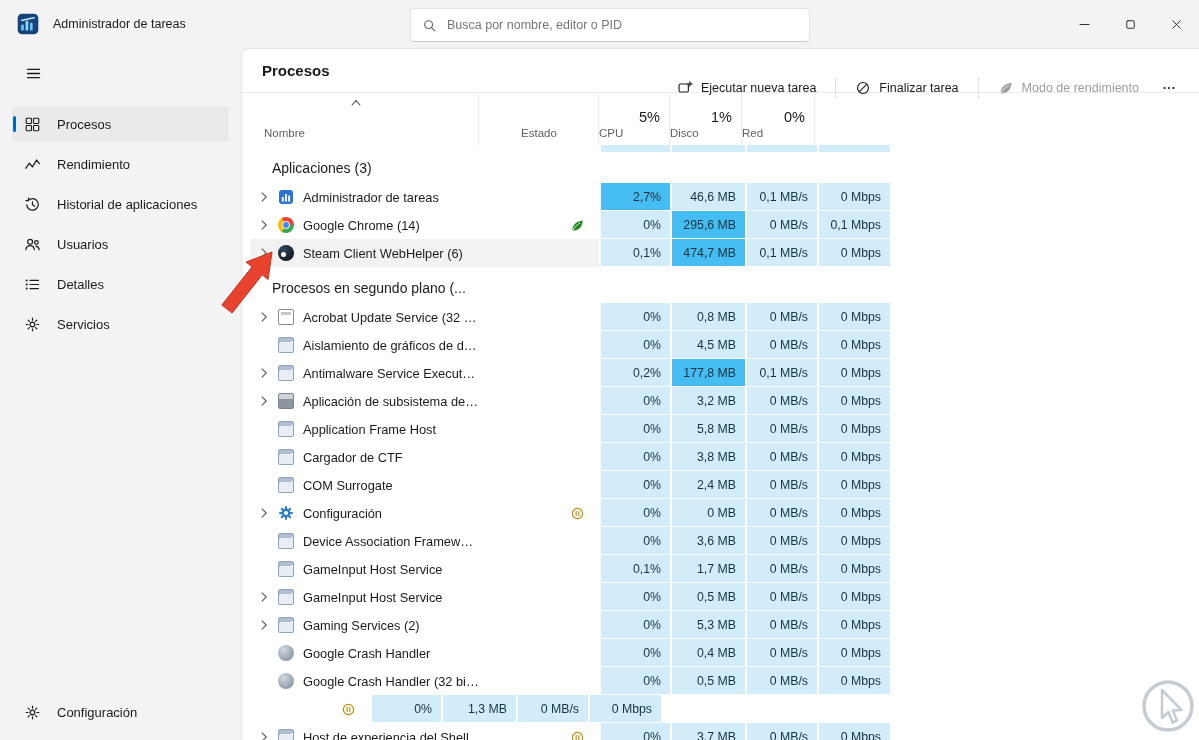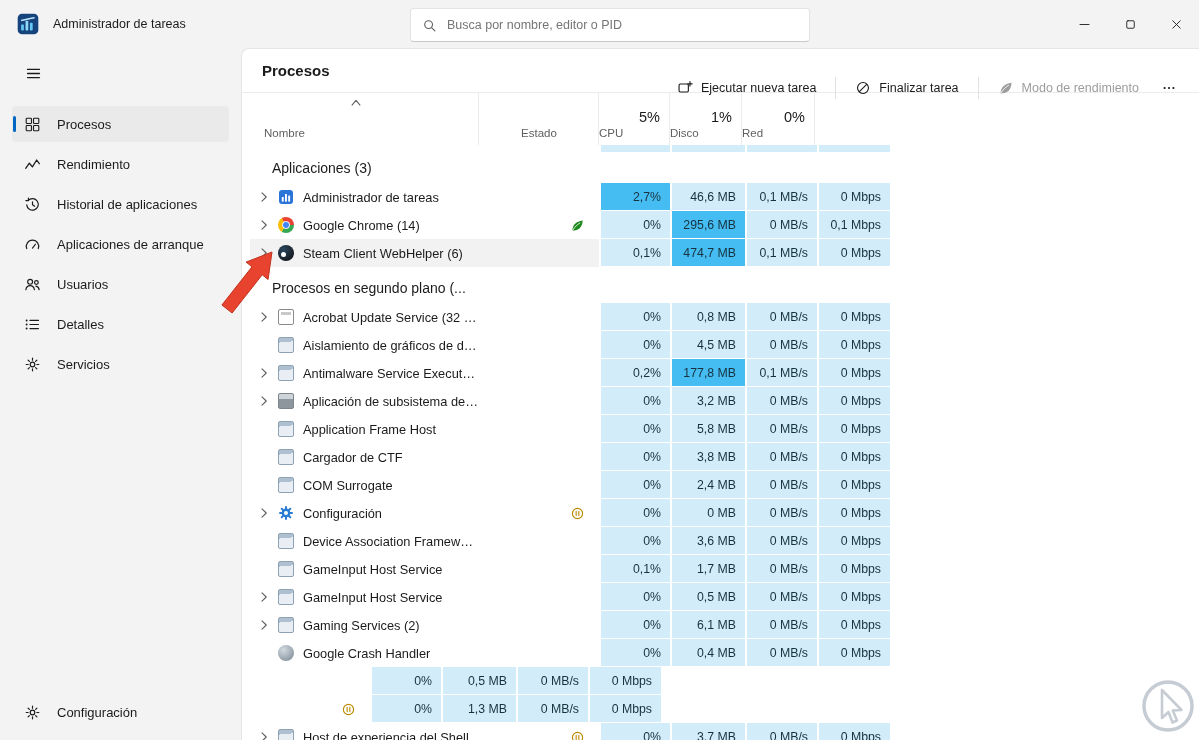--- a/index.html
+++ b/index.html
@@ -184,29 +184,20 @@
       </div>
       <div class="nav-item">
         <span class="ic">
           <svg viewBox="0 0 20 20" fill="none" stroke="currentColor" stroke-linecap="round" stroke-linejoin="round" stroke-width="1.4">
             <path d="M5 5.2A6.8 6.8 0 1 1 3.2 10.4"></path>
             <path d="M5.2 2.4v3h-3"></path>
             <path d="M10 6.8v3.4l2.6 1.8"></path>
           </svg>
         </span>
         <span class="nav-label">Historial de aplicaciones</span>
-      </div>
-      <div class="nav-item">
-        <span class="ic">
-          <svg viewBox="0 0 20 20" fill="none" stroke="currentColor" stroke-linecap="round" stroke-linejoin="round" stroke-width="1.4">
-            <path d="M3.2 14.8a7.3 7.3 0 1 1 13.6 0"></path>
-            <path d="M10 14.2l3.4-4.5"></path>
-          </svg>
-        </span>
-        <span class="nav-label">Aplicaciones de arranque</span>
       </div>
       <div class="nav-item">
         <span class="ic">
           <svg viewBox="0 0 20 20" fill="none" stroke="currentColor" stroke-linecap="round" stroke-linejoin="round" stroke-width="1.4">
             <circle cx="7.2" cy="6.8" r="2.9"></circle>
             <path d="M2.2 16.2c.4-3 2.4-4.8 5-4.8s4.6 1.8 5 4.8"></path>
             <circle cx="14.6" cy="7.6" r="2.2"></circle>
             <path d="M14 11.9c2.2.3 3.5 1.8 3.8 4.2"></path>
           </svg>
         </span>
@@ -583,41 +574,50 @@
             <span class="ic chev">
               <svg viewBox="0 0 20 20" fill="none" stroke="currentColor" stroke-linecap="round" stroke-linejoin="round" stroke-width="1.4">
                 <path d="M7.5 4.8L12.8 10l-5.3 5.2"></path>
               </svg>
             </span>
             <span class="picon pic-window"></span>
             <span class="pname">Gaming Services (2)</span>
           </div>
           <div class="status-cell"></div>
           <div class="cell col-cpu">0%</div>
-          <div class="cell col-mem">6,1 MB</div>
+          <div class="cell col-mem">5,3 MB</div>
           <div class="cell col-disk">0 MB/s</div>
           <div class="cell col-net">0 Mbps</div>
         </div>
         <div class="prow">
           <div class="name-cell">
             <span class="ic chev">
               <svg viewBox="0 0 20 20" fill="none" stroke="currentColor" stroke-linecap="round" stroke-linejoin="round" stroke-width="1.4">
                 <path d="M7.5 4.8L12.8 10l-5.3 5.2"></path>
               </svg>
             </span>
             <span class="picon pic-crash"></span>
             <span class="pname">Google Crash Handler</span>
           </div>
           <div class="status-cell"></div>
           <div class="cell col-cpu">0%</div>
           <div class="cell col-mem">0,4 MB</div>
           <div class="cell col-disk">0 MB/s</div>
           <div class="cell col-net">0 Mbps</div>
         </div>
         <div class="prow">
+          <div class="name-cell">
+            <span class="ic chev">
+              <svg viewBox="0 0 20 20" fill="none" stroke="currentColor" stroke-linecap="round" stroke-linejoin="round" stroke-width="1.4">
+                <path d="M7.5 4.8L12.8 10l-5.3 5.2"></path>
+              </svg>
+            </span>
+            <span class="picon pic-crash"></span>
+            <span class="pname">Google Crash Handler (32 bits)</span>
+          </div>
           <div class="status-cell"></div>
           <div class="cell col-cpu">0%</div>
           <div class="cell col-mem">0,5 MB</div>
           <div class="cell col-disk">0 MB/s</div>
           <div class="cell col-net">0 Mbps</div>
         </div>
         <div class="prow expandable">
           <div class="status-cell">
             <span class="ic status-ic pause">
               <svg viewBox="0 0 20 20" fill="none" stroke="currentColor" stroke-linecap="round" stroke-linejoin="round" stroke-width="1.5">

